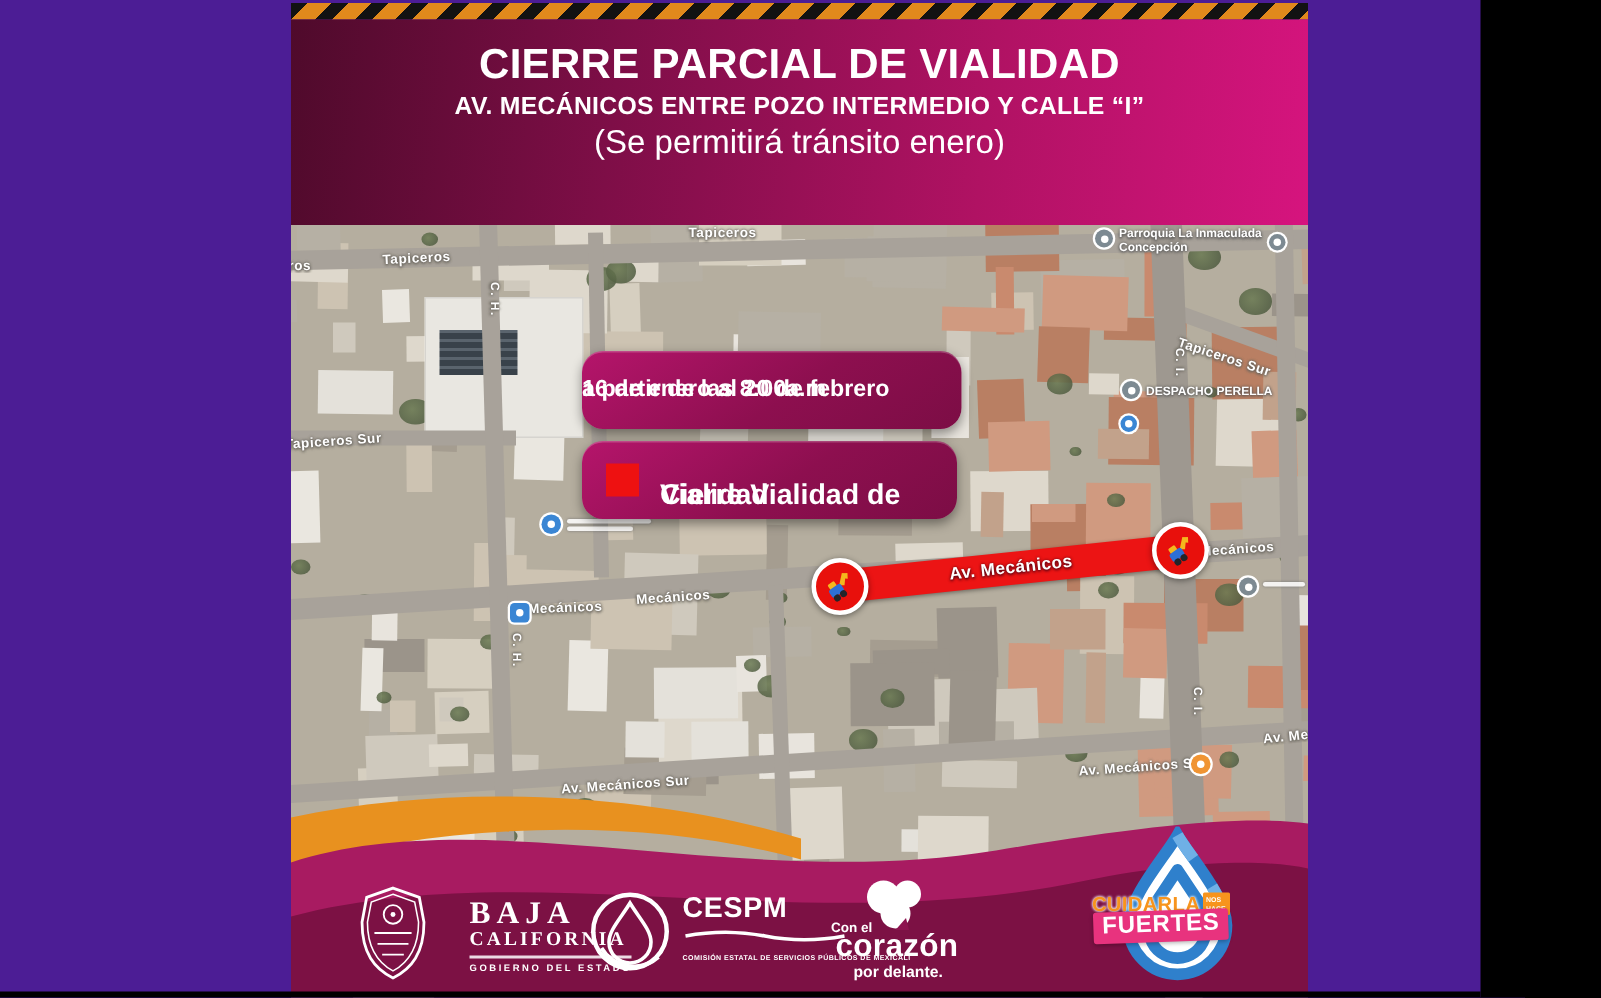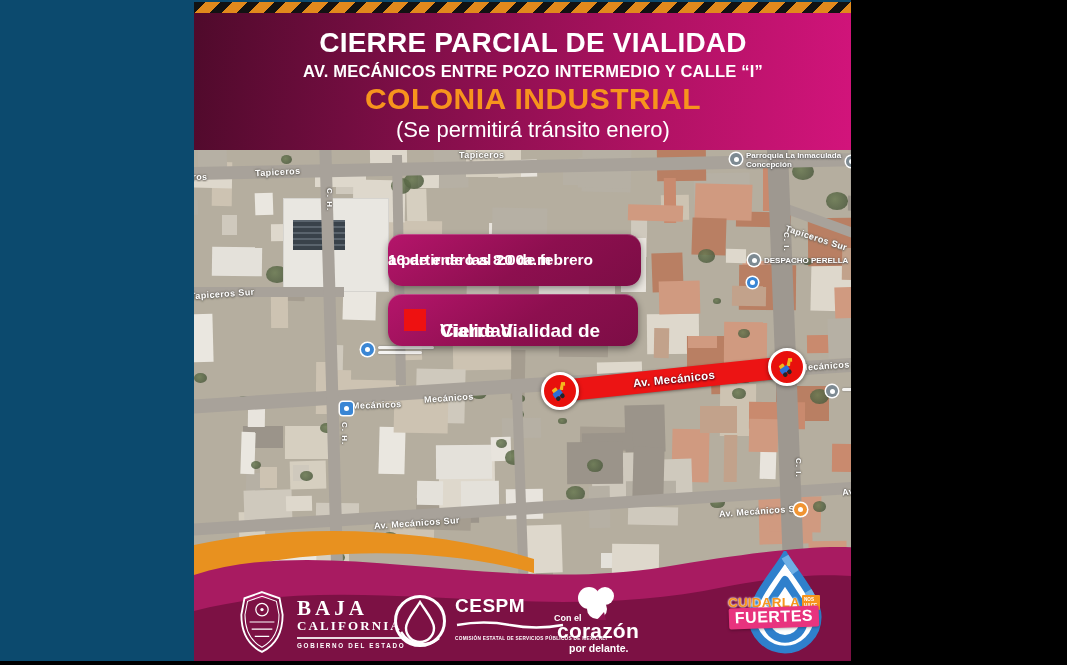--- a/index.html
+++ b/index.html
@@ -1,16 +1,16 @@
 <!DOCTYPE html>
 <html><head>
 <meta charset="utf-8">
 <style>
   html,body{margin:0;padding:0;background:#000;}
-  .stage{position:relative;width:851px;height:665px;background:#0c4a6e;overflow:hidden;
+  .stage{position:relative;width:987px;height:665px;background:#4c1d95;overflow:hidden;
          font-family:"Liberation Sans",sans-serif;}
   .content{position:absolute;left:194px;top:0;width:678px;height:665px;}
 
   
   .hazard{position:absolute;left:0;top:2px;width:678px;height:11px;
     background:repeating-linear-gradient(135deg,#121212 0 8px,#e1891c 8px 19px);}
 
   
   .hdr{position:absolute;left:0;top:13px;width:678px;height:137px;text-align:center;
     background:linear-gradient(97deg,#4f0a2b 0%,#7e0e47 32%,#b01263 68%,#d6147e 100%);
@@ -66,21 +66,21 @@
   .badge{width:38px;height:38px;border-radius:50%;background:#e8100c;z-index:6;
     border:3px solid #fff;box-sizing:border-box;box-shadow:0 1px 4px rgba(0,0,0,.45);
     display:flex;align-items:center;justify-content:center;}
   .badge-l{left:347px;top:222px;}
   .badge-r{left:574px;top:198px;}
 
   
   .footer{position:absolute;left:0;top:515px;width:678px;height:150px;z-index:10;}
   .footer svg.wave{position:absolute;left:0;top:0;width:678px;height:150px;}
   .logo{position:absolute;color:#fff;}
-  .baja{left:44px;top:75px;display:flex;}
+  .baja{left:44px;top:75px;display:flex;gap:16px;}
   .baja-text{margin-left:11px;margin-top:8px;font-family:"Liberation Serif",serif;}
   .baja-t1{font-size:21px;font-weight:bold;letter-spacing:4px;line-height:1;}
   .baja-t2{font-size:13px;font-weight:bold;letter-spacing:2.1px;line-height:1.15;}
   .baja-div{height:2px;background:#fff;opacity:.85;margin:3px 0 3px;}
   .baja-t3{font-family:"Liberation Sans",sans-serif;font-size:6.3px;font-weight:bold;letter-spacing:1.7px;}
   .cespm{left:198px;top:77px;display:flex;}
   .cespm-text{margin-left:7px;margin-top:4px;}
   .cespm-t1{font-size:19px;font-weight:bold;letter-spacing:.5px;line-height:1;}
   .cespm-t2{font-size:4.7px;font-weight:bold;letter-spacing:.3px;margin-top:3px;}
   .corazon{left:360px;top:71px;width:80px;}
@@ -103,21 +103,20 @@
 <body>
 
 <div class="stage">
   <div class="content">
 
     <div class="hazard"></div>
 
     <header class="hdr">
       <div class="hdr-title">CIERRE PARCIAL DE VIALIDAD</div>
       <div class="hdr-sub">AV. MECÁNICOS ENTRE POZO INTERMEDIO Y CALLE “I”</div>
-      <div class="hdr-col">COLONIA INDUSTRIAL</div>
       <div class="hdr-note">(Se permitirá tránsito enero)</div>
     </header>
 
     <div class="map">
       <div id="bldgs" style="position:absolute;left:0;top:0;width:678px;height:515px;">
           <div style="position: absolute; left: 363.097px; top: 465.804px; width: 40.6587px; height: 24.5691px; background: rgb(228, 225, 218); transform: rotate(0.116812deg);"></div>
           <div style="position: absolute; left: 41.2971px; top: 470.739px; width: 53.7549px; height: 50.4437px; background: rgb(214, 207, 192); transform: rotate(-1.22658deg);"></div>
           <div style="position: absolute; left: 254.236px; top: 6.52169px; width: 59.6525px; height: 14.4794px; background: rgb(234, 231, 224); transform: rotate(0.694737deg);"></div>
           <div style="position: absolute; left: 499.962px; top: 22.5822px; width: 56.3526px; height: 46.0023px; background: rgb(182, 176, 164); transform: rotate(-1.18441deg);"></div>
           <div style="position: absolute; left: 542.28px; top: 62.2452px; width: 54.8313px; height: 14.8944px; background: rgb(185, 127, 99); transform: rotate(0.955152deg);"></div>

